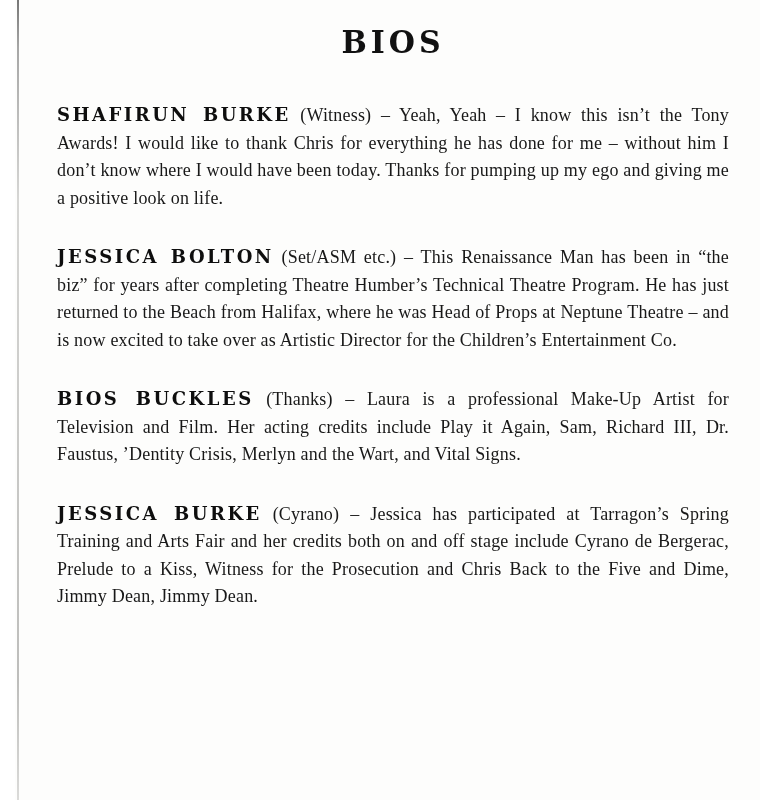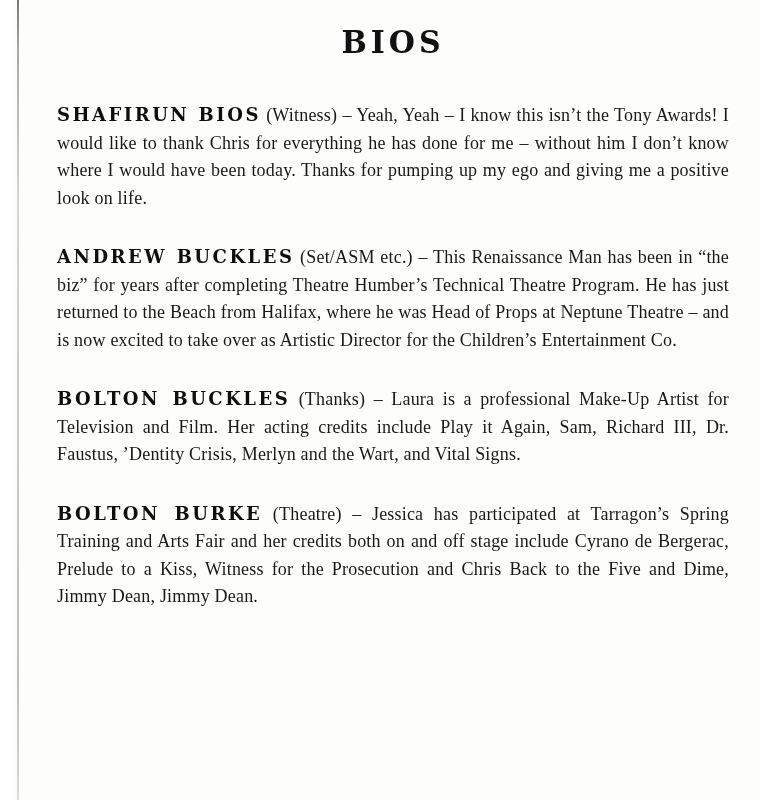--- a/index.html
+++ b/index.html
@@ -67,30 +67,30 @@
 </head>
 <body>
 
 <div class="page">
   <div class="scan-edge"></div>
 
   <div class="content">
 
     <h1 class="page-title">BIOS</h1>
 
-    <p class="bio"><span class="bio-name">SHAFIRUN BIOS</span>
+    <p class="bio"><span class="bio-name">SHAFIRUN BURKE</span>
       <span class="bio-role">(Witness)</span>
       <span class="bio-text">– Yeah, Yeah – I know this isn’t the Tony Awards!  I would like to thank Chris for everything he has done for me – without him I don’t know where I would have been today.  Thanks for pumping up my ego and giving me a positive look on life.</span></p>
 
-    <p class="bio"><span class="bio-name">ANDREW BUCKLES</span>
+    <p class="bio"><span class="bio-name">JESSICA BOLTON</span>
       <span class="bio-role">(Set/ASM etc.)</span>
       <span class="bio-text">– This Renaissance Man has been in “the biz” for years after completing Theatre Humber’s Technical Theatre Program.  He has just returned to the Beach from Halifax, where he was Head of Props at Neptune Theatre – and is now excited to take over as Artistic Director for the Children’s Entertainment Co.</span></p>
 
-    <p class="bio"><span class="bio-name">BOLTON BUCKLES</span>
+    <p class="bio"><span class="bio-name">BIOS BUCKLES</span>
       <span class="bio-role">(Thanks)</span>
       <span class="bio-text">– Laura is a professional Make-Up Artist for Television and Film.  Her acting credits include Play it Again, Sam, Richard III, Dr. Faustus, ’Dentity Crisis, Merlyn and the Wart, and Vital Signs.</span></p>
 
-    <p class="bio"><span class="bio-name">BOLTON BURKE</span>
-      <span class="bio-role">(Theatre)</span>
+    <p class="bio"><span class="bio-name">JESSICA BURKE</span>
+      <span class="bio-role">(Cyrano)</span>
       <span class="bio-text">– Jessica has participated at Tarragon’s Spring Training and Arts Fair and her credits both on and off stage include Cyrano de Bergerac, Prelude to a Kiss, Witness for the Prosecution and Chris Back to the Five and Dime, Jimmy Dean, Jimmy Dean.</span></p>
 
   </div>
 </div>
 
 </body></html>

